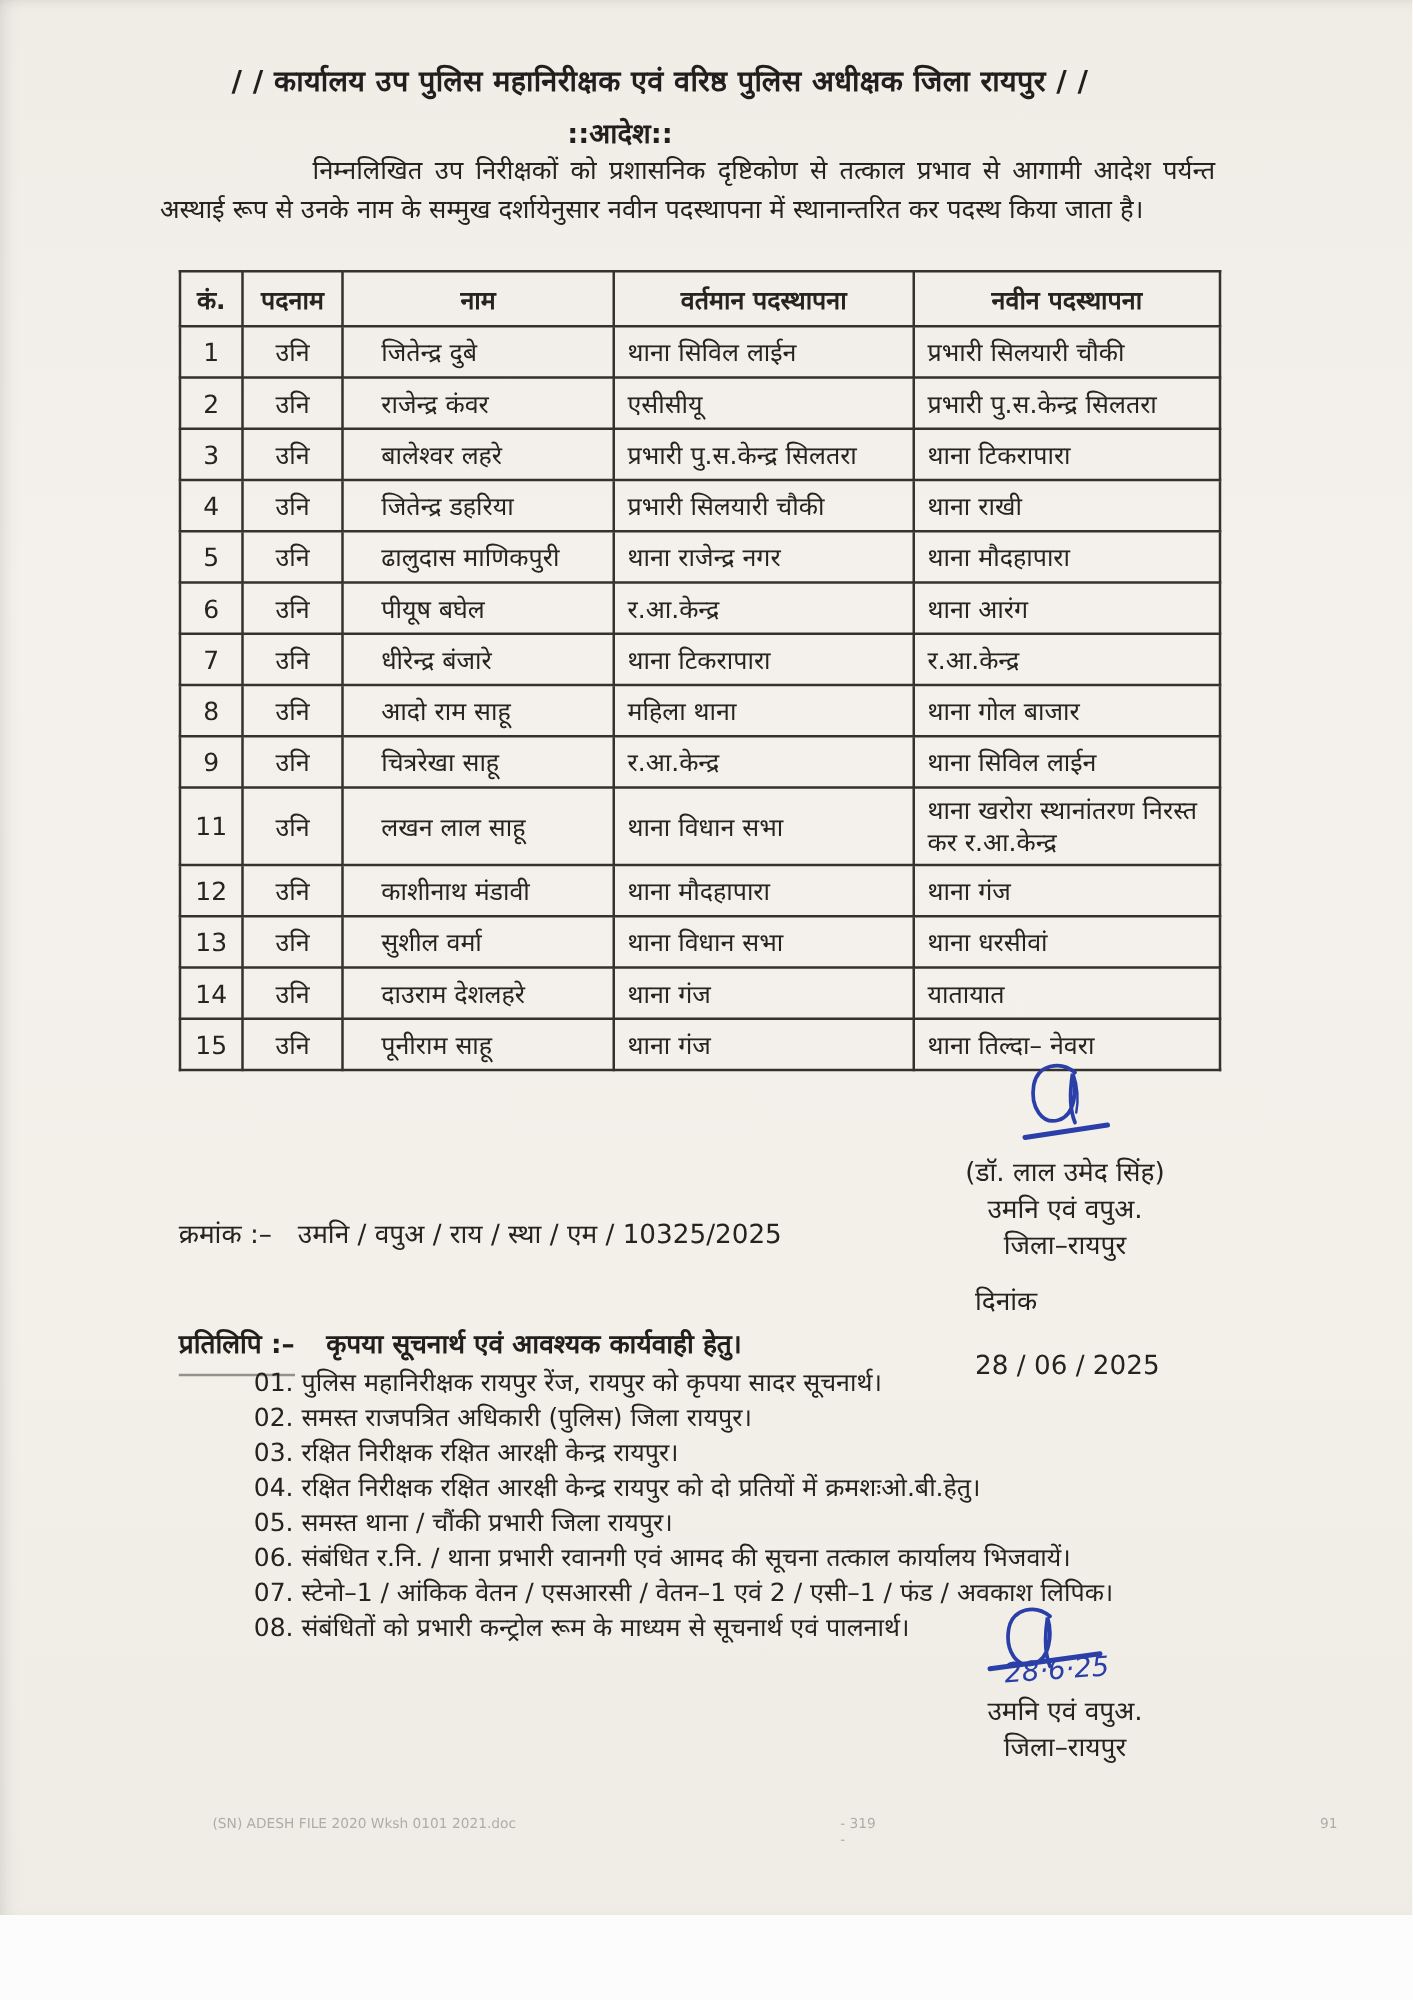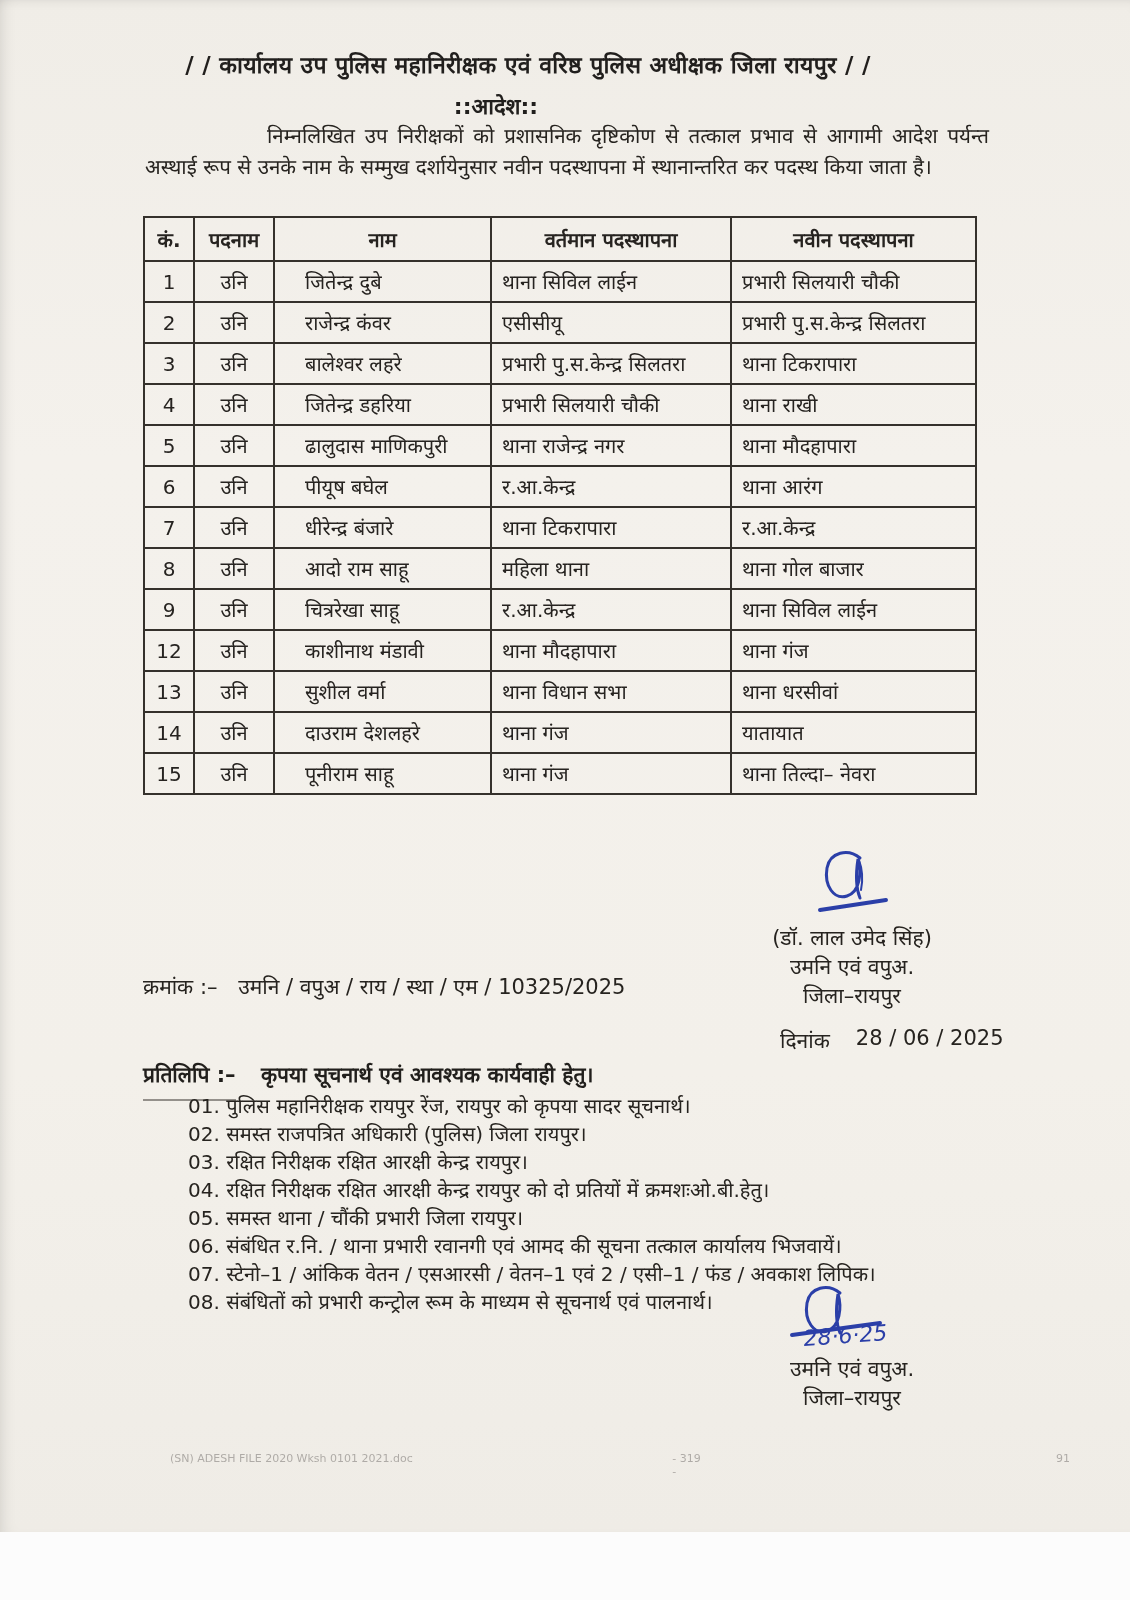--- a/index.html
+++ b/index.html
@@ -16,21 +16,21 @@
   }
   .doc-title{
     position:absolute;top:48px;left:0;width:1056px;text-align:center;
     font-size:23px;font-weight:bold;letter-spacing:.3px;color:#211f1d;
   }
   .order-heading{
     position:absolute;top:90px;left:0;width:992px;text-align:center;
     font-size:22px;font-weight:bold;color:#211f1d;
   }
   .intro{
-    position:absolute;top:121px;left:145px;width:844px;
+    position:absolute;top:121px;left:128px;width:844px;
     font-size:20.5px;line-height:31px;text-align:justify;text-indent:122px;
     color:#26231f;
   }
   table.transfer{
     position:absolute;top:216px;left:143px;width:832px;
     border-collapse:collapse;table-layout:fixed;
     background:transparent;
   }
   table.transfer th,table.transfer td{
     border:2px solid #35312c;
@@ -45,35 +45,35 @@
   table.transfer td.c2{padding-left:30px;}
   table.transfer td.c3{padding-left:10px;}
   table.transfer td.c4{padding-left:10px;line-height:26px;}
   .sig-block{position:absolute;text-align:center;width:300px;}
   .sig-block .lines div{font-size:21px;line-height:29px;color:#26231f;}
   .sig1{left:702px;top:846px;}
   .sig2{left:702px;top:1283px;}
   .sig-art{display:block;margin:0 auto;}
   .dateline{
     position:absolute;top:1026px;left:780px;font-size:21px;color:#26231f;
-    display:flex;gap:26px;font-weight:500;
+    display:flex;gap:26px;font-weight:500;flex-direction:column;
   }
   .kramank{
     position:absolute;top:972px;left:143px;font-size:21px;color:#26231f;
   }
   .kramank .lbl{margin-right:14px;}
   .pratilipi{
     position:absolute;top:1060px;left:143px;font-size:21px;font-weight:bold;color:#211f1c;
   }
   .pratilipi .lbl{border-bottom:2px solid rgba(70,65,60,.55);padding-bottom:12px;margin-right:18px;}
   .copy-list{
     position:absolute;top:1092px;left:188px;width:810px;
     font-size:20px;line-height:28px;color:#26231f;
   }
-  .copy-list .copy-item{white-space:nowrap;}
+  .copy-list .copy-item{white-space:nowrap;margin-left:15px;}
   .faint-footer{
     position:absolute;top:1452px;left:170px;width:900px;
     font-size:11px;color:rgba(95,92,88,.45);
     filter:blur(.4px);display:flex;
   }
   .faint-footer .fpath{width:470px;}
   .faint-footer .fpage{margin-left:60px;}
   .faint-footer .fmark{margin-left:350px;}
   .scan-strip{
     position:absolute;left:0;bottom:0;width:1130px;height:68px;background:#fcfcfc;
@@ -163,20 +163,27 @@
           <td class="c4">थाना गोल बाजार</td>
         </tr>
         <tr>
           <td class="c0">9</td>
           <td class="c1">उनि</td>
           <td class="c2">चित्ररेखा साहू</td>
           <td class="c3">र.आ.केन्द्र</td>
           <td class="c4">थाना सिविल लाईन</td>
         </tr>
         <tr>
+          <td class="c0">11</td>
+          <td class="c1">उनि</td>
+          <td class="c2">लखन लाल साहू</td>
+          <td class="c3">थाना विधान सभा</td>
+          <td class="c4">थाना खरोरा स्थानांतरण निरस्त कर र.आ.केन्द्र</td>
+        </tr>
+        <tr>
           <td class="c0">12</td>
           <td class="c1">उनि</td>
           <td class="c2">काशीनाथ मंडावी</td>
           <td class="c3">थाना मौदहापारा</td>
           <td class="c4">थाना गंज</td>
         </tr>
         <tr>
           <td class="c0">13</td>
           <td class="c1">उनि</td>
           <td class="c2">सुशील वर्मा</td>

